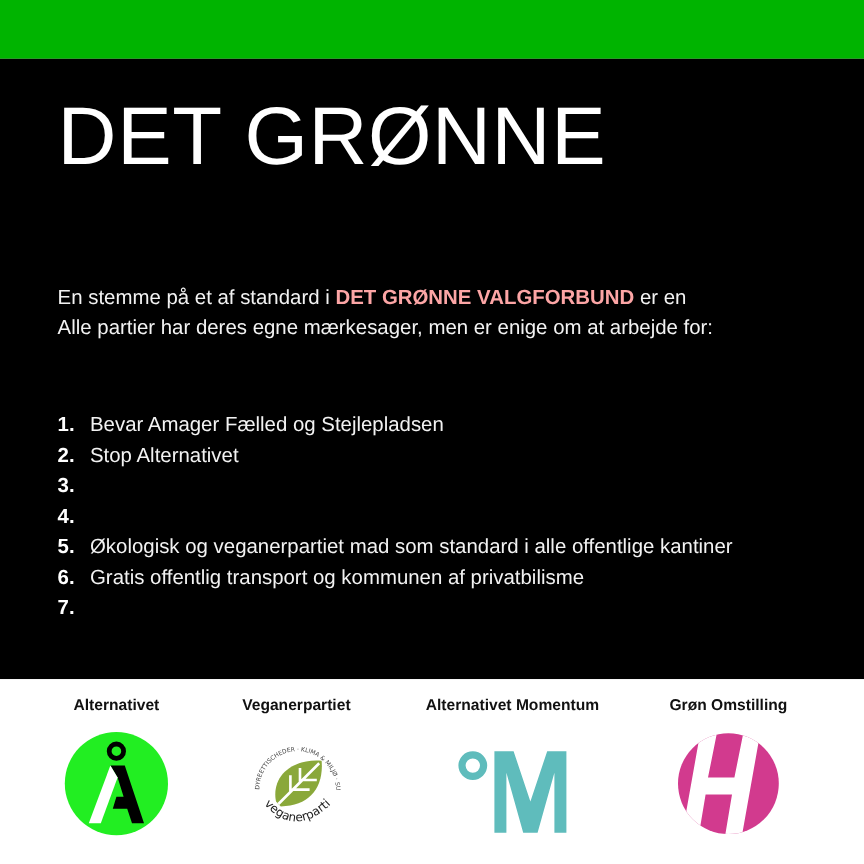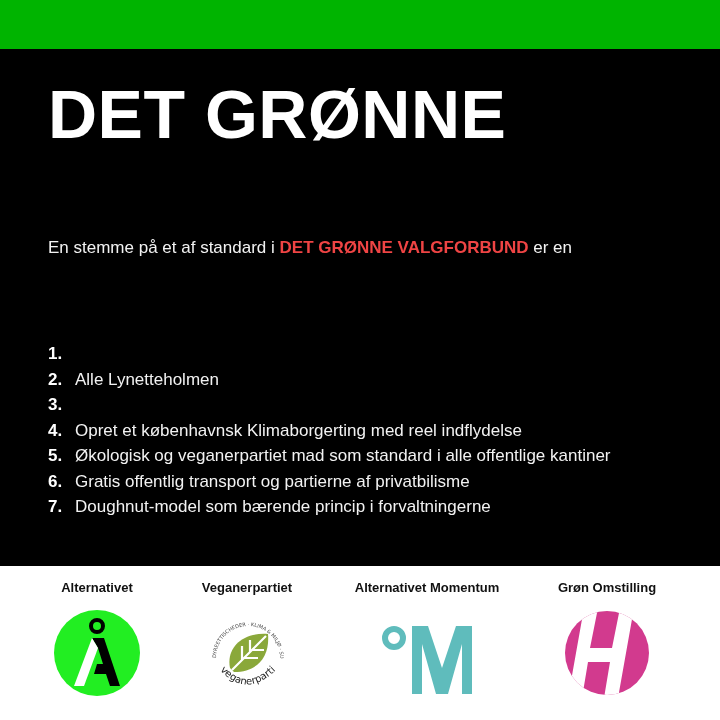--- a/index.html
+++ b/index.html
@@ -1,70 +1,70 @@
 <!DOCTYPE html>
 <html><head>
 <meta charset="utf-8">
 <style>
   * { margin: 0; padding: 0; box-sizing: border-box; }
   html, body { width: 720px; height: 720px; overflow: hidden; background: #fff; }
   body { font-family: "Liberation Sans", sans-serif; position: relative; }
   .topbar { position: absolute; left: 0; top: 0; width: 720px; height: 49px; background: #00b400; }
   .black { position: absolute; left: 0; top: 49px; width: 720px; height: 517px; background: #000; color: #fff; }
-  .title { position: absolute; left: 48px; top: 32px; font-weight: bold; font-size: 68px; line-height: 66px; letter-spacing: 0.5px; color: #fff; }
+  .title { position: absolute; left: 48px; top: 32px; font-weight: normal; font-size: 68px; line-height: 66px; letter-spacing: 0.5px; color: #fff; }
   .intro { position: absolute; left: 48px; top: 186px; font-size: 17px; line-height: 25px; color: #f2f2f2; }
-  .intro b { font-weight: bold; color: #ef4444; }
+  .intro b { font-weight: bold; color: #fca5a5; }
   .list { position: absolute; left: 48px; top: 292px; list-style: none; font-size: 17px; line-height: 25.5px; color: #f2f2f2; }
   .list li { display: flex; }
   .list .num { font-weight: bold; width: 27px; color: #fff; }
   .white { position: absolute; left: 0; top: 566px; width: 720px; height: 118px; background: #fff; }
   .party { position: absolute; top: 0; width: 180px; text-align: center; }
   .party .name { position: absolute; top: 14px; left: 0; width: 180px; font-weight: bold; font-size: 13px; color: #111; text-align: center; }
   .party .logo { position: absolute; top: 42px; left: 50%; transform: translateX(-50%); width: 90px; height: 90px; }
 </style>
 </head>
 <body>
 
 <div class="topbar"></div>
 
 <div class="black">
   <h1 class="title">
     <div>DET GRØNNE</div>
   </h1>
 
   <div class="intro">
     <div><span>En stemme på et af standard i </span><b>DET GRØNNE VALGFORBUND</b><span> er en</span></div>
+    <div>Alle partier har deres egne mærkesager, men er enige om at arbejde for:</div>
   </div>
 
   <ol class="list">
     <li>
         <span class="num">1.</span>
+        <span>Bevar Amager Fælled og Stejlepladsen</span>
       </li>
     <li>
         <span class="num">2.</span>
-        <span>Alle Lynetteholmen</span>
+        <span>Stop Alternativet</span>
       </li>
     <li>
         <span class="num">3.</span>
       </li>
     <li>
         <span class="num">4.</span>
-        <span>Opret et københavnsk Klimaborgerting med reel indflydelse</span>
       </li>
     <li>
         <span class="num">5.</span>
         <span>Økologisk og veganerpartiet mad som standard i alle offentlige kantiner</span>
       </li>
     <li>
         <span class="num">6.</span>
-        <span>Gratis offentlig transport og partierne af privatbilisme</span>
+        <span>Gratis offentlig transport og kommunen af privatbilisme</span>
       </li>
     <li>
         <span class="num">7.</span>
-        <span>Doughnut-model som bærende princip i forvaltningerne</span>
       </li>
   </ol>
 </div>
 
 <div class="white">
 
   <div class="party" style="left:7px;">
     <div class="name">Alternativet</div>
     <svg class="logo" viewBox="0 0 90 90">
       <circle cx="45" cy="45" r="43" fill="#22ee22"></circle>

